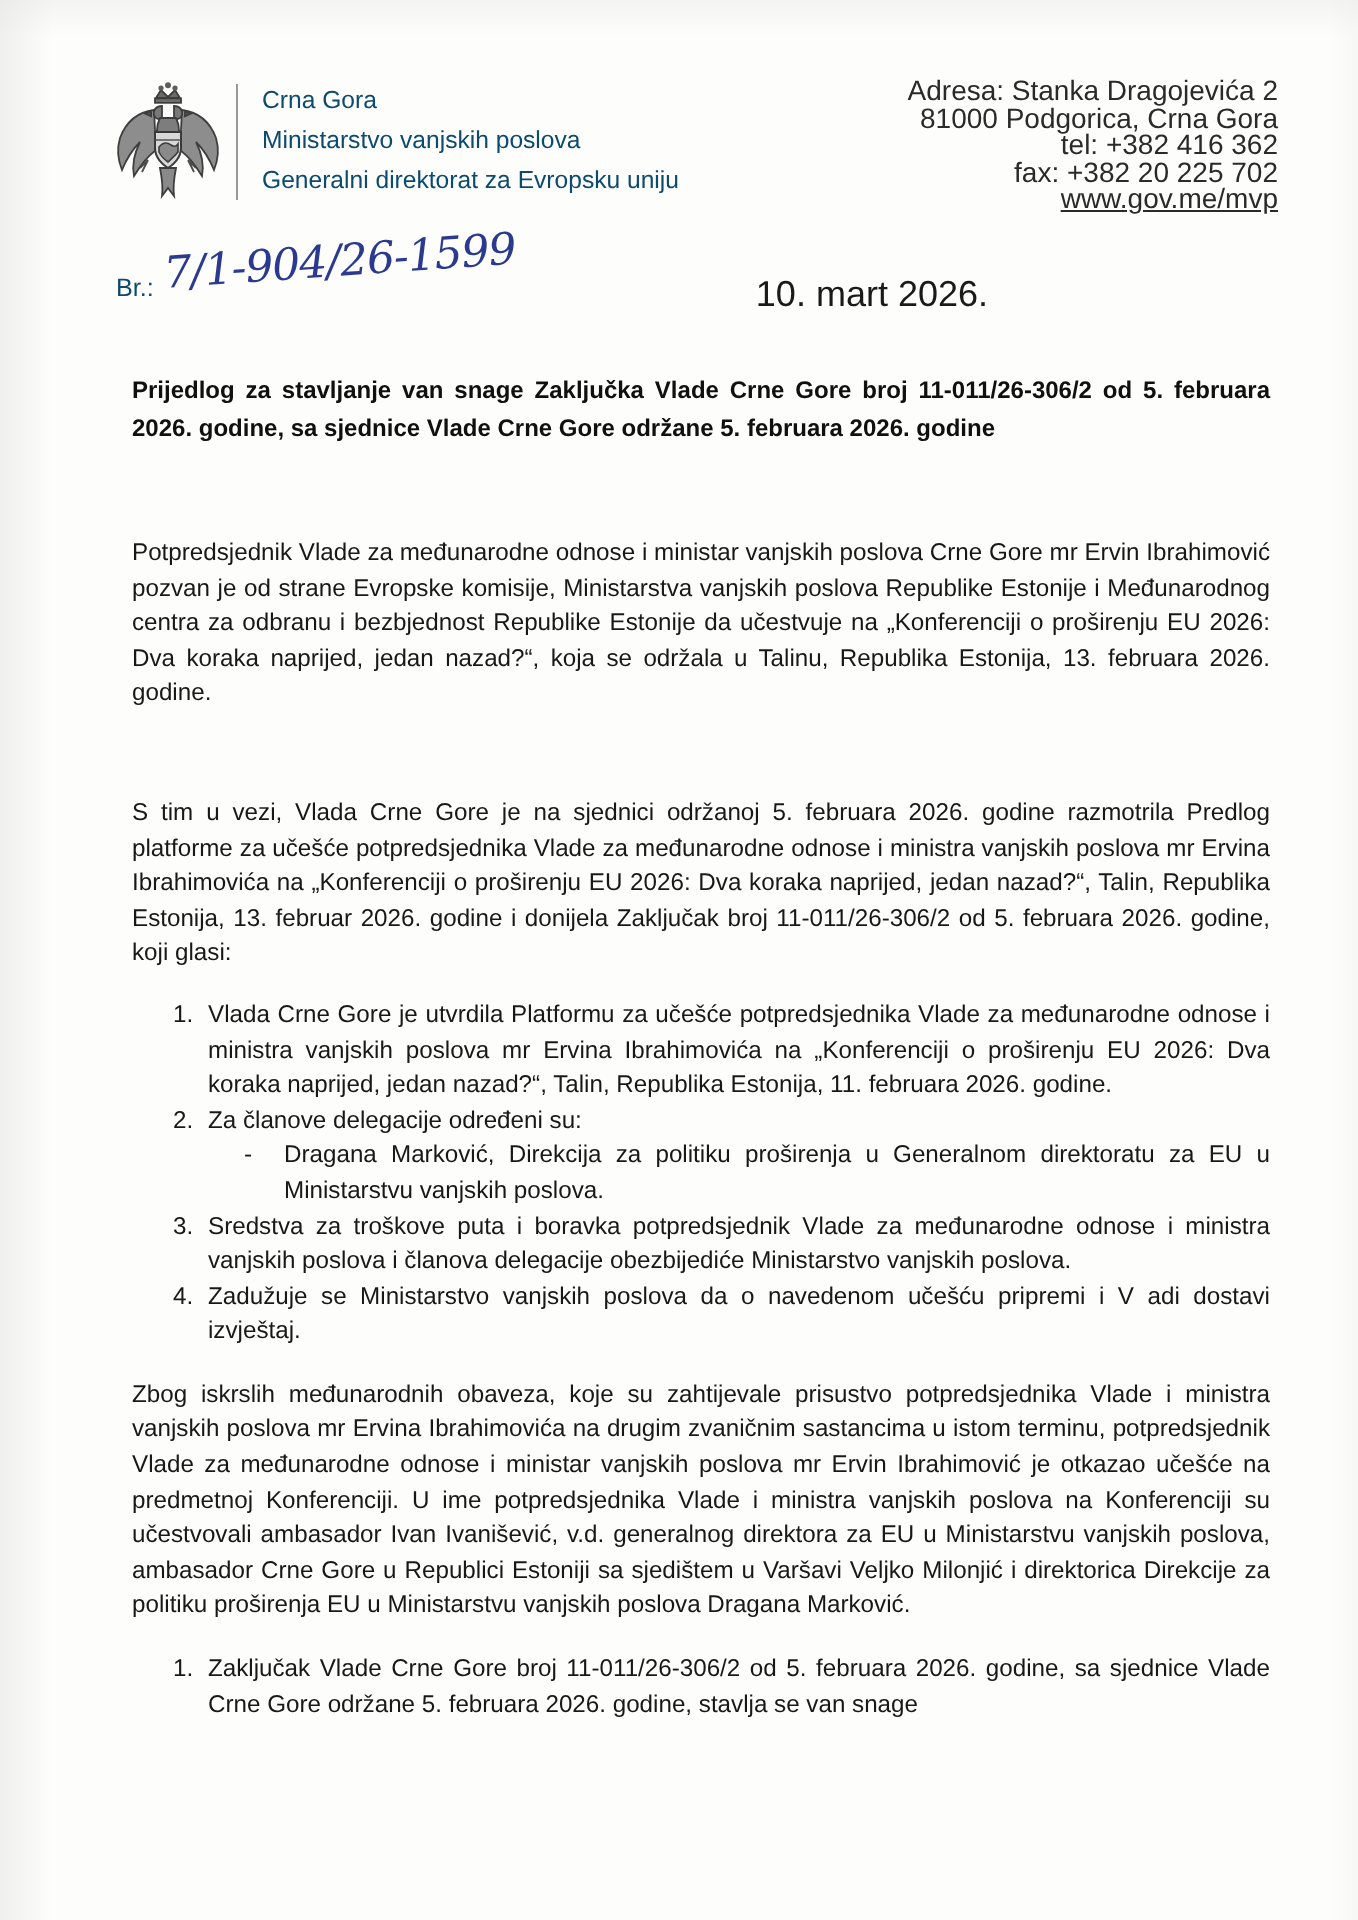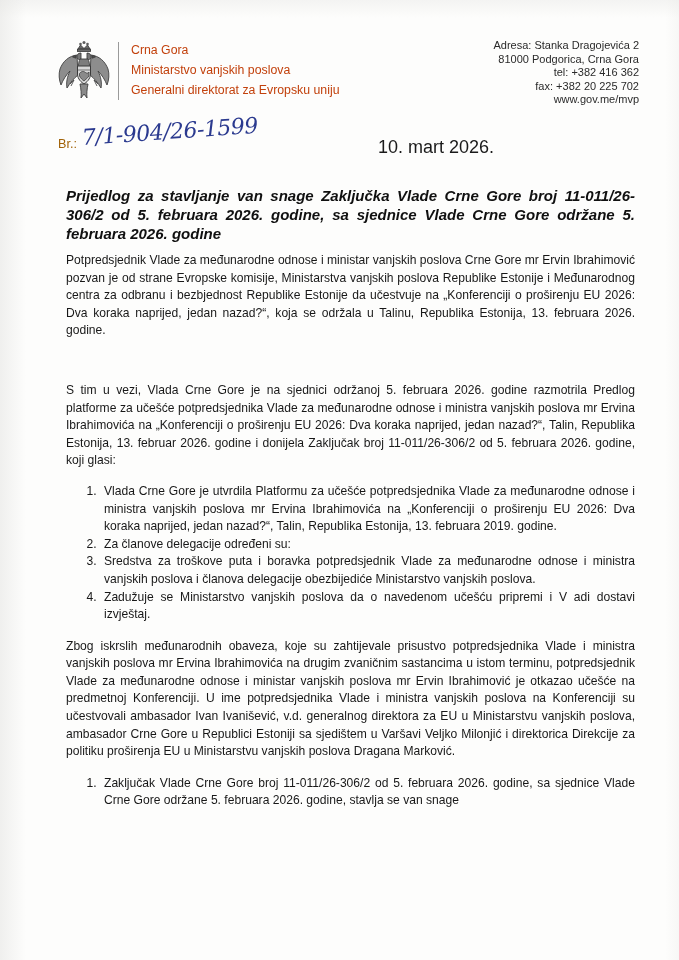--- a/index.html
+++ b/index.html
@@ -53,48 +53,49 @@
   .divider-v {
     width: 1px;
     align-self: stretch;
     background: #9a9a9a;
     margin: 4px 12px 4px 6px;
     height: 58px;
   }
   .org-lines {
     font-size: 12.3px;
     line-height: 20px;
-    color: #c2410c;
+    color: #0c4a6e;
     padding-top: 2px;
     white-space: nowrap;
   }
   .addr {
     text-align: right;
-    font-size: 11px;
+    font-size: 14px;
     line-height: 13.6px;
     color: #2a2a2a;
     padding-top: 1px;
   }
   .addr .link {
+    text-decoration: underline;
   }
 
   
   .refline {
     position: absolute;
     left: 58px;
     top: 128px;
     right: 40px;
     height: 34px;
   }
   .ref-label {
     position: absolute;
     left: 0;
     top: 9px;
     font-size: 12.6px;
-    color: #a16207;
+    color: #0c4a6e;
   }
   .ref-hand {
     position: absolute;
     left: 24px;
     top: -3px;
     font-family: "DejaVu Serif", serif;
     font-style: italic;
     font-size: 22px;
     letter-spacing: -0.5px;
     color: #2b3a8f;
@@ -110,34 +111,33 @@
     color: #1a1a1a;
     white-space: nowrap;
   }
 
   
   .doc-title {
     position: absolute;
     left: 66px;
     top: 186px;
     right: 44px;
-    font-size: 15px;
+    font-size: 12px;
     font-weight: bold;
     line-height: 19px;
     text-align: justify;
     text-align-last: left;
     color: #101010;
-    font-style: italic;
   }
 
   
   .body-area {
     position: absolute;
     left: 66px;
-    top: 252px;
+    top: 268px;
     right: 44px;
   }
   p.para {
     margin: 0 0 14px 0;
     font-size: 12.1px;
     line-height: 17.6px;
     text-align: justify;
     color: #181818;
   }
   p.para.tight { margin-bottom: 13px; margin-top: 42px; }
@@ -248,24 +248,25 @@
 
   <div class="doc-title">Prijedlog  za stavljanje van snage Zaključka Vlade Crne Gore broj 11-011/26-306/2 od 5. februara 2026. godine, sa sjednice Vlade Crne Gore održane 5. februara 2026. godine</div>
 
   <div class="body-area">
 
     <p class="para">Potpredsjednik Vlade za međunarodne odnose i ministar vanjskih poslova Crne Gore mr Ervin Ibrahimović pozvan je od strane Evropske komisije, Ministarstva vanjskih poslova Republike Estonije i Međunarodnog centra za odbranu i bezbjednost Republike Estonije da učestvuje na „Konferenciji o proširenju EU 2026: Dva koraka naprijed, jedan nazad?“, koja se održala u Talinu, Republika Estonija, 13. februara 2026. godine.</p>
 
     <p class="para tight">S tim u vezi, Vlada Crne Gore je na sjednici održanoj 5. februara 2026. godine razmotrila Predlog platforme za učešće potpredsjednika Vlade za međunarodne odnose i ministra vanjskih poslova mr Ervina Ibrahimovića na „Konferenciji o proširenju EU 2026: Dva koraka naprijed, jedan nazad?“, Talin, Republika Estonija, 13. februar 2026. godine i donijela Zaključak broj 11-011/26-306/2 od 5. februara 2026. godine, koji glasi:</p>
 
     <ol class="numlist">
-      <li>Vlada Crne Gore je utvrdila Platformu za učešće potpredsjednika Vlade za međunarodne odnose i ministra vanjskih poslova mr Ervina Ibrahimovića na „Konferenciji o proširenju EU 2026: Dva koraka naprijed, jedan nazad?“, Talin, Republika Estonija, 13. februara 2019. godine.</li>
+      <li>Vlada Crne Gore je utvrdila Platformu za učešće potpredsjednika Vlade za međunarodne odnose i ministra vanjskih poslova mr Ervina Ibrahimovića na „Konferenciji o proširenju EU 2026: Dva koraka naprijed, jedan nazad?“, Talin, Republika Estonija, 11. februara 2026. godine.</li>
       <li>
         <span>Za članove delegacije određeni su:</span>
         <ul class="dashlist">
+          <li>Dragana Marković, Direkcija za politiku proširenja u Generalnom direktoratu za EU u Ministarstvu vanjskih poslova.</li>
         </ul>
       </li>
       <li>Sredstva za troškove puta i boravka potpredsjednik Vlade za međunarodne odnose i ministra vanjskih poslova i članova delegacije obezbijediće Ministarstvo vanjskih poslova.</li>
       <li>Zadužuje se Ministarstvo vanjskih poslova da o navedenom učešću pripremi i V adi dostavi izvještaj.</li>
     </ol>
 
     <p class="para" style="margin-top:14px;">Zbog iskrslih međunarodnih obaveza, koje su zahtijevale prisustvo potpredsjednika Vlade i ministra vanjskih poslova mr Ervina Ibrahimovića na drugim zvaničnim sastancima u istom terminu, potpredsjednik Vlade za međunarodne odnose i ministar vanjskih poslova mr Ervin Ibrahimović je otkazao učešće na predmetnoj Konferenciji. U ime potpredsjednika Vlade i ministra vanjskih poslova na Konferenciji su učestvovali ambasador Ivan Ivanišević, v.d. generalnog direktora za EU u Ministarstvu vanjskih poslova, ambasador Crne Gore u Republici Estoniji sa sjedištem u Varšavi Veljko Milonjić i direktorica Direkcije za politiku proširenja EU u Ministarstvu vanjskih poslova Dragana Marković.</p>
 
 
     <ol class="numlist">

